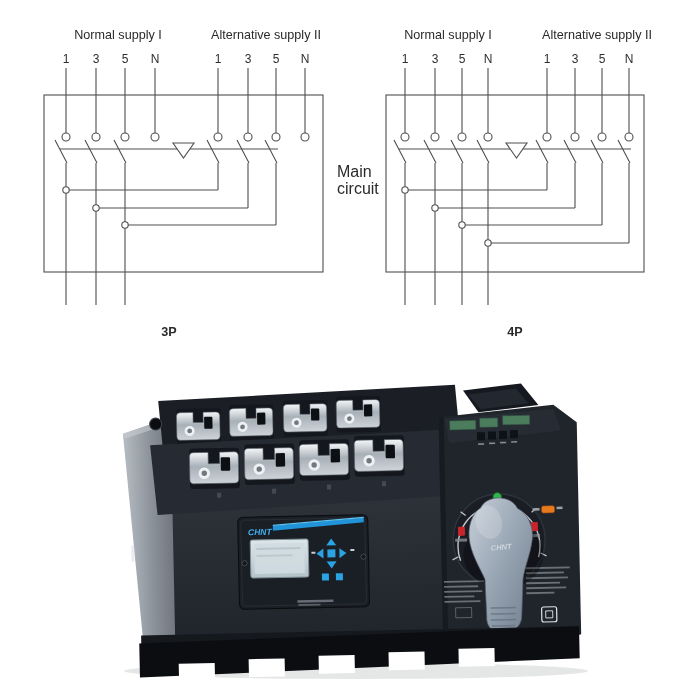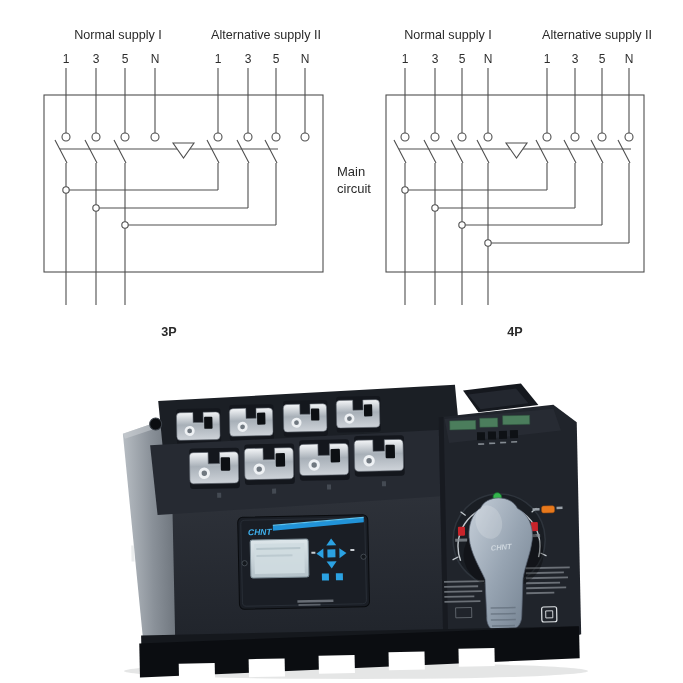--- a/index.html
+++ b/index.html
@@ -3,21 +3,21 @@
 <meta charset="utf-8">
 <style>
   html,body{margin:0;padding:0;background:#fff;}
   .canvas{position:relative;width:683px;height:683px;background:#ffffff;overflow:hidden;
           font-family:"Liberation Sans",sans-serif;margin-left:11px;}
   .diagram{position:absolute;}
   .t-title{font-size:12.6px;fill:#2a2a2a;}
   .t-num text{font-size:12px;fill:#2d2d2d;}
   .t-pole{font-size:12.6px;fill:#2a2a2a;font-weight:600;}
   .main-circuit{position:absolute;left:326px;top:163px;width:54px;
-                font-size:13px;line-height:17px;color:#2a2a2a;z-index:3;}
+                font-size:16px;line-height:17px;color:#2a2a2a;z-index:3;}
   .device{position:absolute;left:0;top:383px;}
 </style>
 </head>
 <body>
 
 <div class="canvas">
 
   <svg class="diagram" style="left:0;top:0" width="340" height="350" viewBox="0 0 340 350">
     <text class="t-title" x="107" y="39" text-anchor="middle">Normal supply I</text>
     <text class="t-title" x="255" y="39" text-anchor="middle">Alternative supply II</text>

